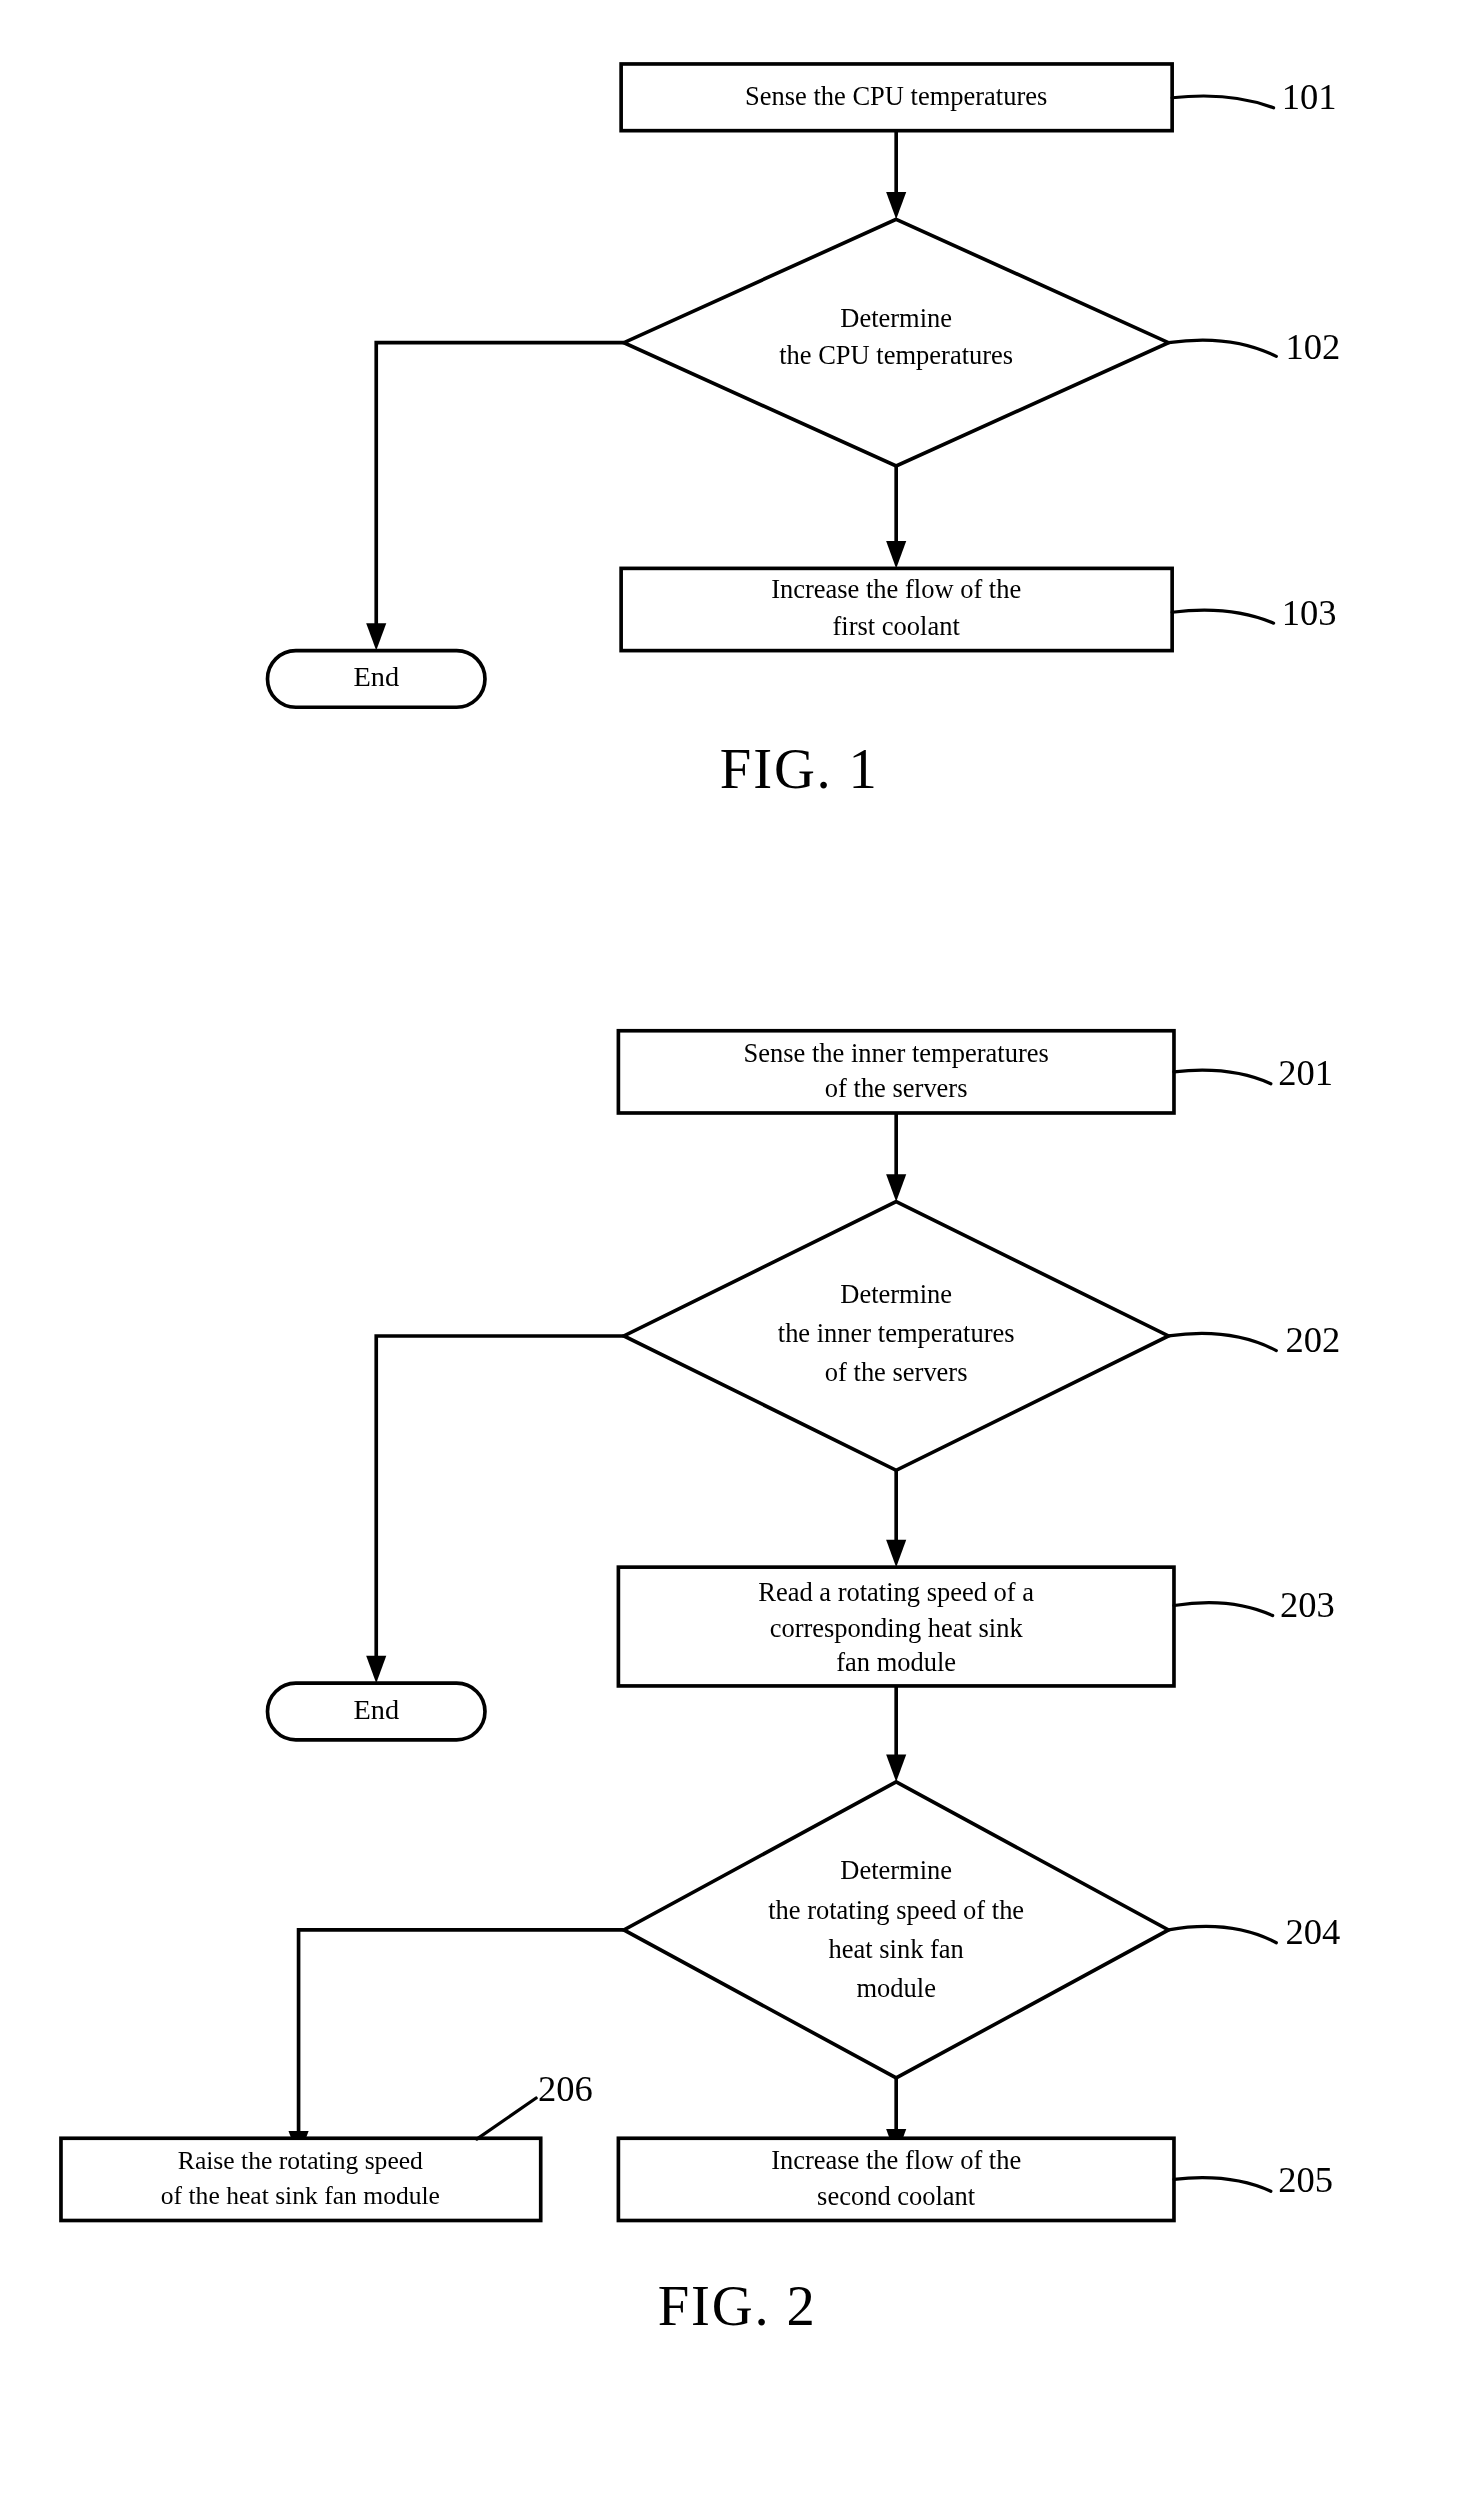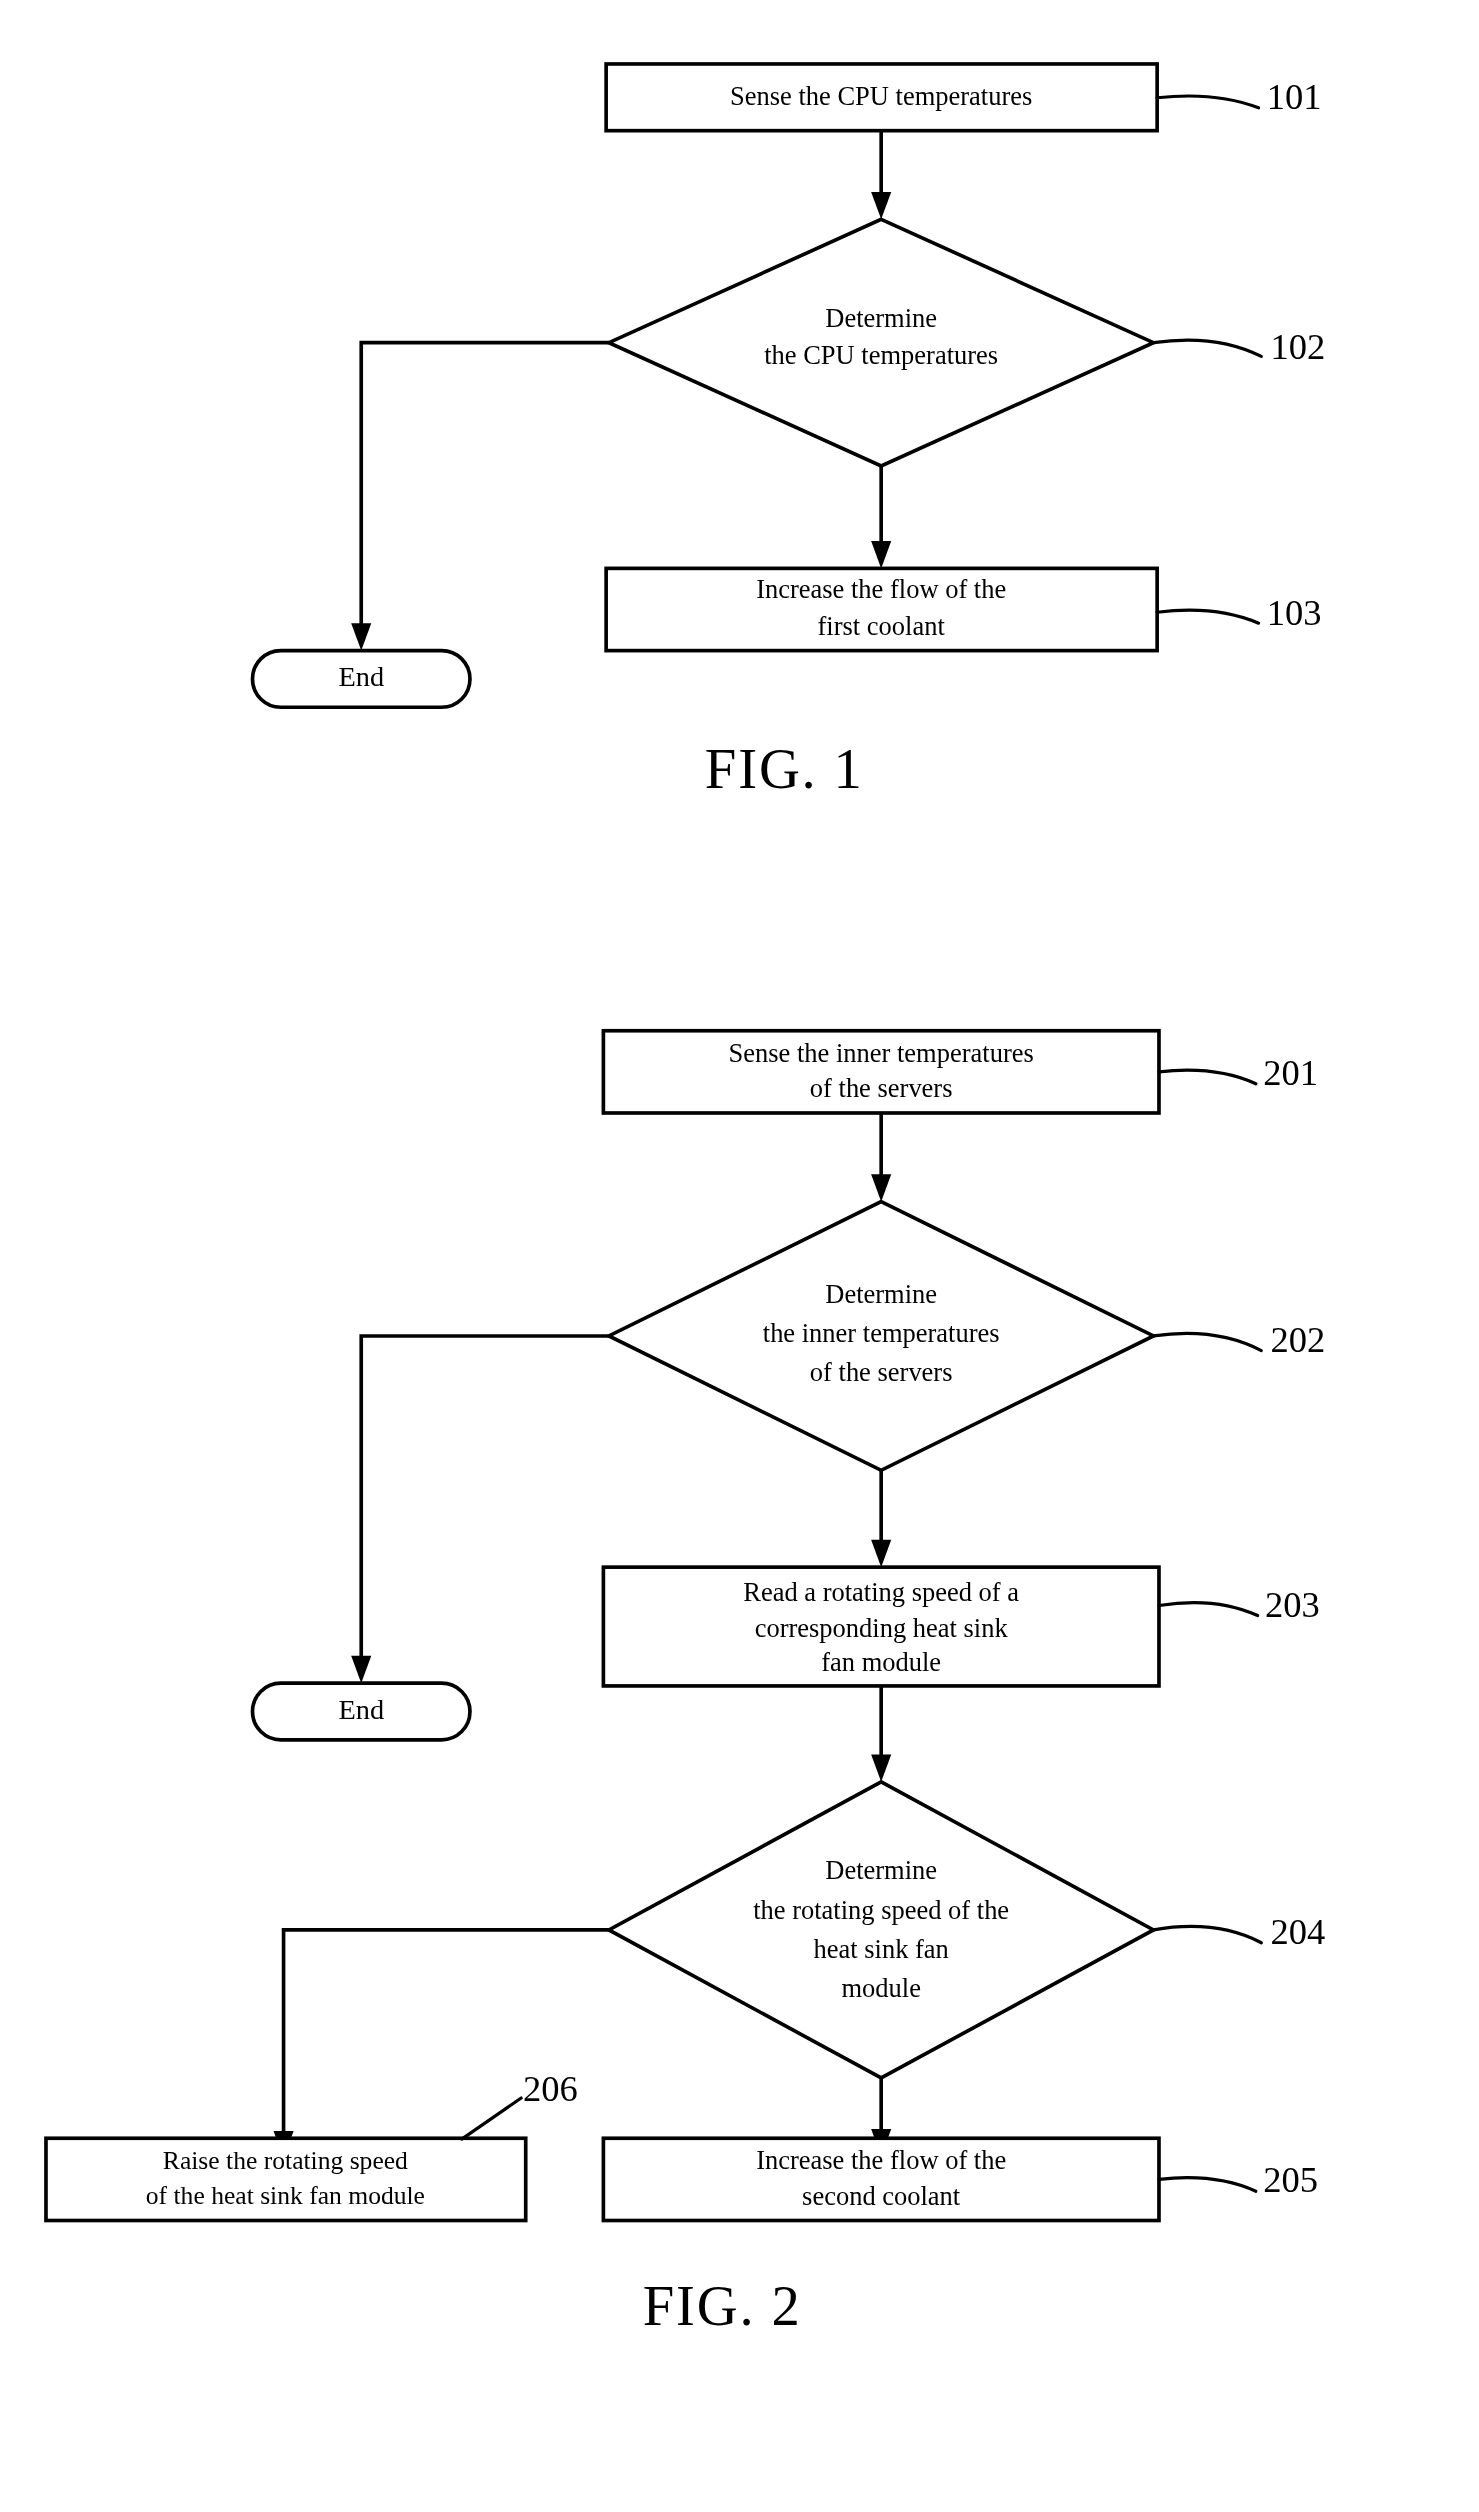--- a/index.html
+++ b/index.html
@@ -10,21 +10,21 @@
   body {
     width: 1480px;
     height: 2512px;
     font-family: "Liberation Serif", "DejaVu Serif", serif;
     color: #000000;
     position: relative;
     overflow: hidden;
   }
   #sheet {
     position: absolute;
-    left: 0;
+    left: 15px;
     top: 0;
     width: 1192px;
     height: 2512px;
   }
   svg.flow {
     position: absolute;
     left: 0;
     top: 0;
     width: 1480px;
     height: 2512px;

